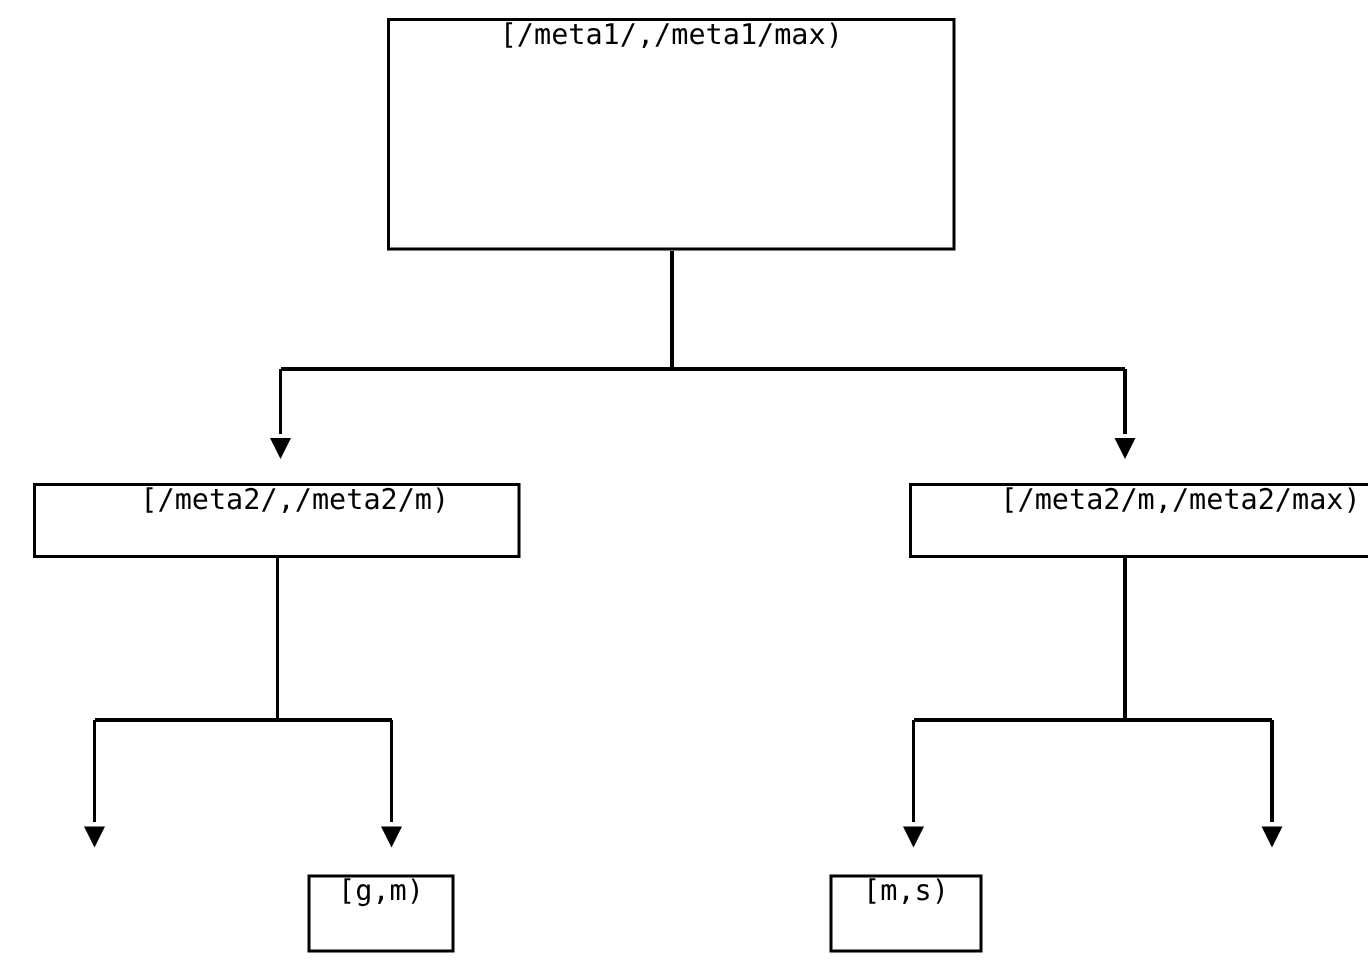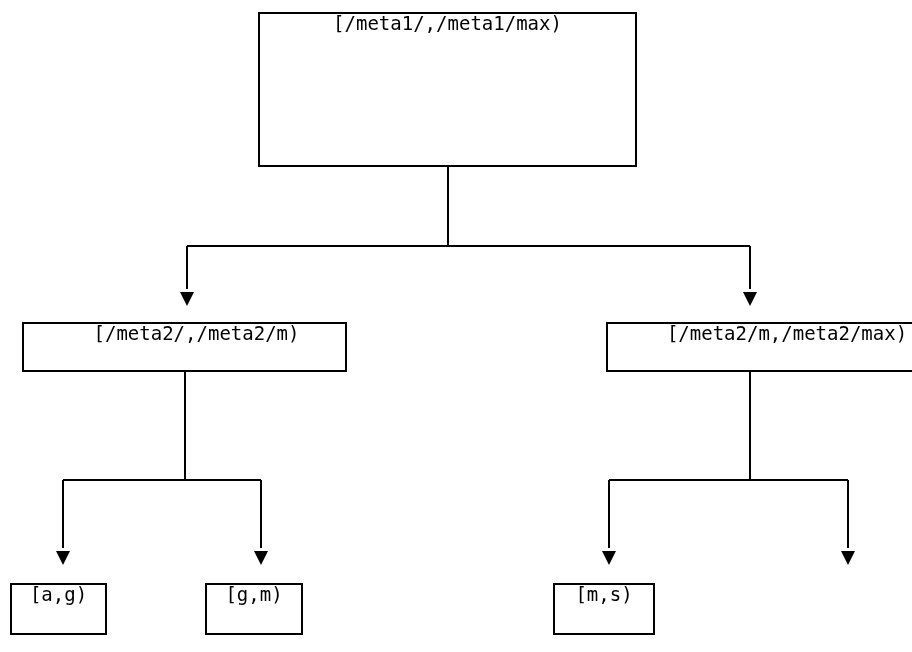--- a/index.html
+++ b/index.html
@@ -82,23 +82,20 @@
   </div>
 
   <div class="node" style="left:22px; top:322px; width:325px; height:50px;padding-left:24px;">
     <span class="node-label">[/meta2/,/meta2/m)</span>
   </div>
 
   <div class="node" style="left:606px; top:322px; width:362px; height:50px;">
     <span class="node-label">[/meta2/m,/meta2/max)</span>
   </div>
 
-  <div class="node" style="left:10px; top:583px; width:97px; height:52px;">
-    <span class="node-label">[a,g)</span>
-  </div>
 
   <div class="node" style="left:553px; top:583px; width:102px; height:52px;">
     <span class="node-label">[m,s)</span>
   </div>
 
   <div class="node" style="left:205px; top:583px; width:98px; height:52px;">
     <span class="node-label">[g,m)</span>
   </div>
 
 

